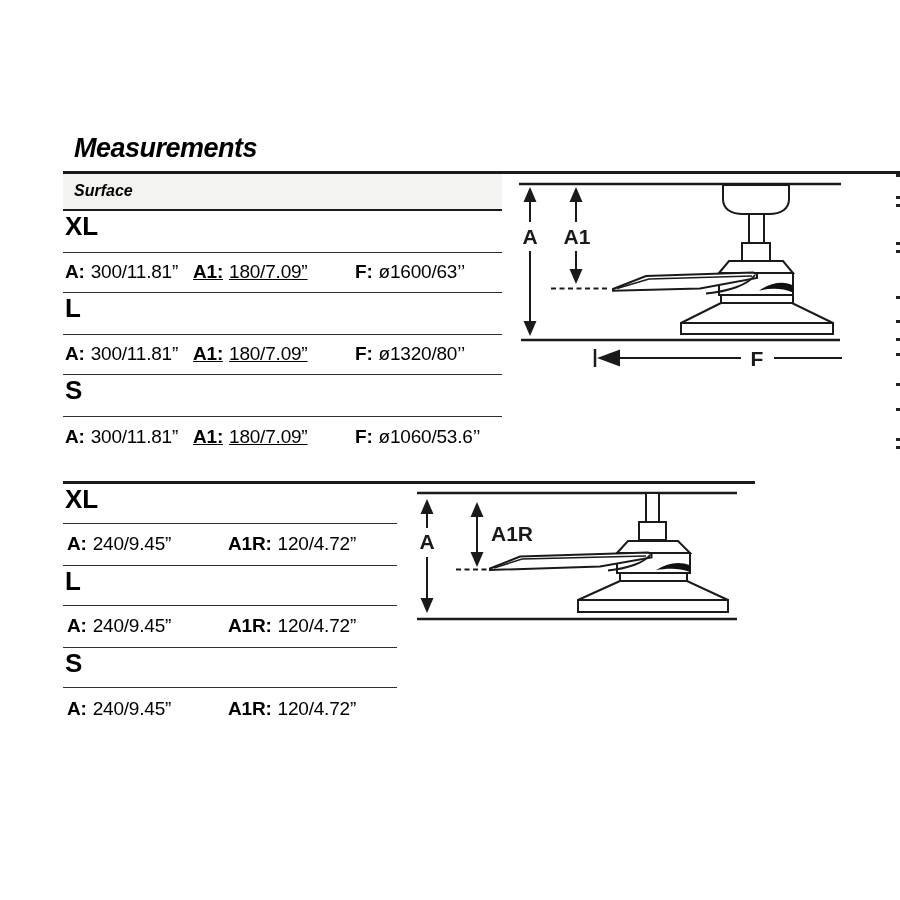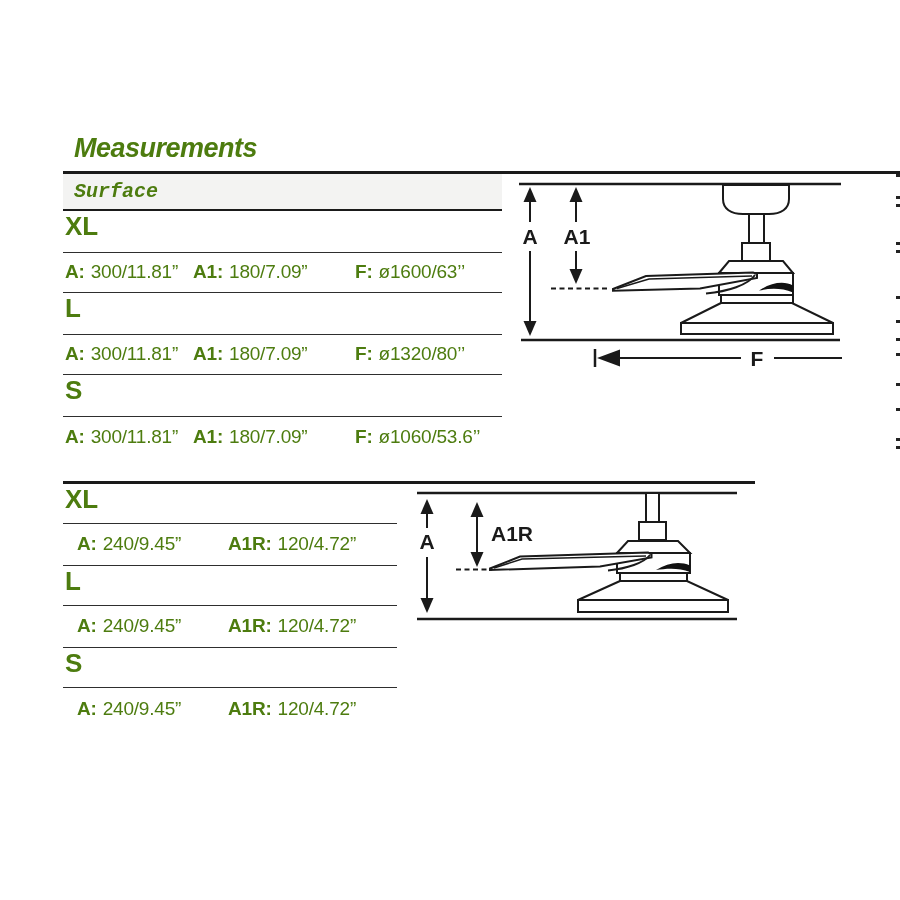--- a/index.html
+++ b/index.html
@@ -1,34 +1,34 @@
 <!DOCTYPE html>
 <html><head>
 <meta charset="utf-8">
 <style>
   html,body{margin:0;padding:0;background:#fff;}
   #page{position:relative;width:900px;height:900px;background:#ffffff;overflow:hidden;
-        font-family:"Liberation Sans",sans-serif;color:#4d7c0f;}
+        font-family:"Liberation Sans",sans-serif;color:#000000;}
   .title{position:absolute;left:74px;top:133px;font-size:27px;font-weight:bold;
          font-style:italic;letter-spacing:-0.5px;}
   .rule{position:absolute;height:2.5px;background:#1a1a1a;}
   .spec-table{position:absolute;}
   .band{height:37px;background:#f3f3f2;border-bottom:2px solid #1a1a1a;
         display:flex;align-items:center;padding-left:11px;box-sizing:border-box;}
-  .band span{font-size:20px;font-weight:bold;font-style:italic;font-family:Liberation Mono, monospace;}
+  .band span{font-size:16px;font-weight:bold;font-style:italic;}
   .size-row{height:42px;border-bottom:1.5px solid #2e2e2e;display:flex;
             padding-left:2px;box-sizing:border-box;font-size:26px;font-weight:bold;}
   .vals-row{height:40px;border-bottom:1.5px solid #2e2e2e;position:relative;box-sizing:border-box;}
   .vals-row.last{border-bottom:none;}
   .dim{position:absolute;top:50%;transform:translateY(-50%);white-space:nowrap;
        font-size:19px;letter-spacing:-0.2px;}
   .dim b{font-weight:bold;}
   .dim .v{margin-left:6px;text-align:right;}
-  .surface .d0{left:2px;} .surface .d1{left:130px;} .surface .d2{left:273px;margin-left:19px;}
-  .recessed .d0{left:14px;} .recessed .d1{left:165px;}
+  .surface .d0{left:2px;} .surface .d1{left:130px;text-decoration:underline;} .surface .d2{left:273px;margin-left:19px;}
+  .recessed .d0{left:4px;} .recessed .d1{left:165px;}
   .recessed-size{height:40px;}
   .recessed-vals{height:42px;}
   svg text{font-family:"Liberation Sans",sans-serif;font-weight:bold;font-size:21px;fill:#1a1a1a;}
   .frag{position:absolute;background:#222;}
 </style>
 </head>
 <body>
 
 <div id="page">
 

